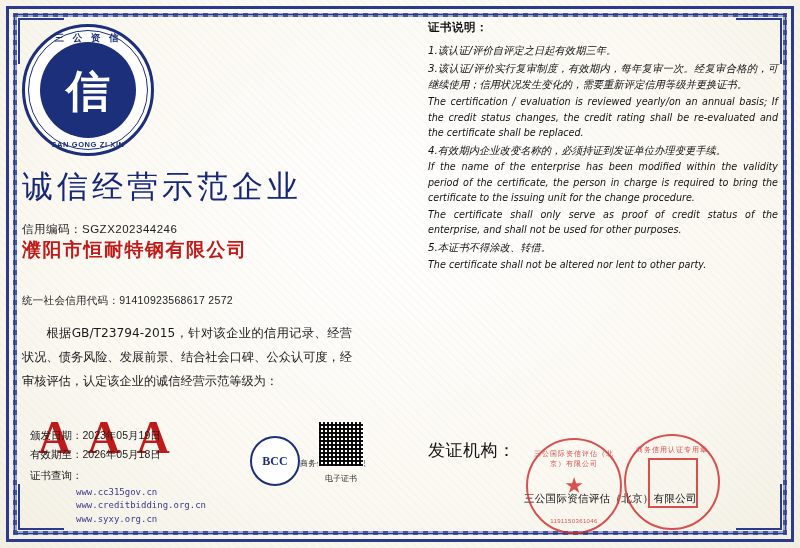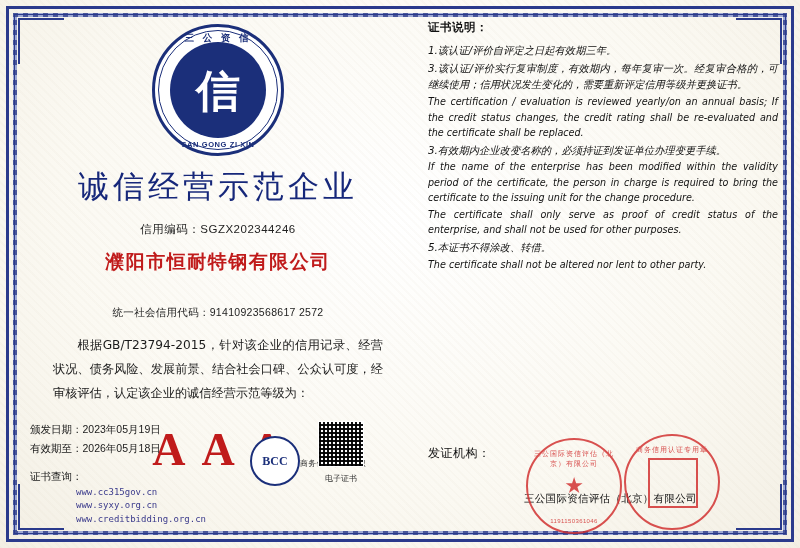--- a/index.html
+++ b/index.html
@@ -47,21 +47,21 @@
   .corner.bl{left:18px;bottom:18px;border-right:none;border-top:none;}
   .corner.br{right:18px;bottom:18px;border-left:none;border-top:none;}
 
   .content{
     position:absolute;left:22px;top:20px;right:22px;bottom:20px;
     display:flex;
   }
   .left{
     width:392px;
     position:relative;
-    display:flex;flex-direction:column;align-items:center;
+    display:flex;flex-direction:column;align-items:flex-start;
   }
   .right{
     flex:1;
     position:relative;
     padding-left:14px;
   }
 
   
   .emblem{
     margin-top:4px;
@@ -113,21 +113,20 @@
     font-family:"DejaVu Sans", sans-serif;
     text-align:center;
   }
   .code-line{
     margin-top:14px;
     font-size:11.5px;
     color:#222;
     letter-spacing:.5px;
   }
   .company{
-    margin-top:12px;
     font-size:19px;
     color:#c01b1b;
     font-weight:bold;
     letter-spacing:1.5px;
     font-family:Liberation Sans, sans-serif;
   }
   .uscc{
     margin-top:31px;
     font-size:10.5px;
     color:#222;
@@ -154,21 +153,21 @@
     padding-left:16px;
   }
 
   
   .bottom-left{
     position:absolute;left:8px;bottom:2px;width:360px;
     font-size:10.5px;color:#1a1a1a;
     line-height:1.75;
   }
   .bottom-left .row{white-space:nowrap;}
-  .bottom-left .q{margin-top:10px;}
+  .bottom-left .q{margin-top:4px;font-family:Liberation Mono, monospace;}
   .bottom-left .urls{
     font-size:9px;color:#3b3b8c;line-height:1.5;padding-left:46px;
     font-family:"DejaVu Sans Mono", monospace;
   }
   .bccwrap{
     position:absolute;left:228px;bottom:42px;
     display:flex;flex-direction:row;align-items:center;
   }
   .bcc{
     width:46px;height:46px;border-radius:50%;
@@ -205,21 +204,21 @@
     color:#111;
     margin-bottom:1px;
     text-align:justify;
     font-style:italic;
   }
   .note.en{ font-family:"DejaVu Sans", sans-serif; font-size:9.6px; }
   .note.cn{ font-family:"DejaVu Sans", sans-serif; }
 
   .issuer{
     position:absolute;left:14px;bottom:66px;
-    font-size:12px;color:#111;letter-spacing:.5px;
+    font-size:17px;color:#111;letter-spacing:.5px;
   }
   .issuer-name{
     position:absolute;left:110px;bottom:22px;
     font-size:10.5px;color:#111;letter-spacing:.3px;white-space:nowrap;
   }
   .seal{
     position:absolute;
     width:92px;height:92px;border-radius:50%;
     border:2.5px solid #d12c2c;
     color:#d12c2c;
@@ -278,22 +277,22 @@
 
       <div class="body-text">根据GB/T23794-2015，针对该企业的信用记录、经营状况、债务风险、发展前景、结合社会口碑、公众认可度，经审核评估，认定该企业的诚信经营示范等级为：</div>
 
       <div class="grade">AAA</div>
 
       <div class="bottom-left">
         <div class="row">颁发日期：2023年05月19日</div>
         <div class="row">有效期至：2026年05月18日</div>
         <div class="row q">证书查询：</div>
         <div class="urls">www.cc315gov.cn</div>
+        <div class="urls">www.creditbidding.org.cn</div>
         <div class="urls">www.syxy.org.cn</div>
-        <div class="urls">www.creditbidding.org.cn</div>
       </div>
 
       <div class="bccwrap">
         <div class="bcc">BCC</div>
         <div class="bcc-cap">商务信用认证标识</div>
       </div>
 
       <div class="qrwrap">
         <div class="qr"></div>
         <div class="qr-cap">电子证书</div>
@@ -301,21 +300,21 @@
     </div>
 
     <div class="right">
       <div class="notes-title">证书说明：</div>
 
       <div class="note cn">1.该认证/评价自评定之日起有效期三年。</div>
 
       <div class="note cn">3.该认证/评价实行复审制度，有效期内，每年复审一次。经复审合格的，可继续使用；信用状况发生变化的，需要重新评定信用等级并更换证书。</div>
       <div class="note en">The certification / evaluation is reviewed yearly/on an annual basis; If the credit status changes, the credit rating shall be re-evaluated and the certificate shall be replaced.</div>
 
-      <div class="note cn">3.有效期内企业改变名称的，必须持证到发证单位办理变更手续。</div>
+      <div class="note cn">4.有效期内企业改变名称的，必须持证到发证单位办理变更手续。</div>
       <div class="note en">If the name of the enterprise has been modified within the validity period of the certificate, the person in charge is required to bring the certificate to the issuing unit for the change procedure.</div>
 
       <div class="note en">The certificate shall only serve as proof of credit status of the enterprise, and shall not be used for other purposes.</div>
 
       <div class="note cn">5.本证书不得涂改、转借。</div>
       <div class="note en">The certificate shall not be altered nor lent to other party.</div>
 
       <div class="issuer">发证机构：</div>
       <div class="issuer-name">三公国际资信评估（北京）有限公司</div>
 

